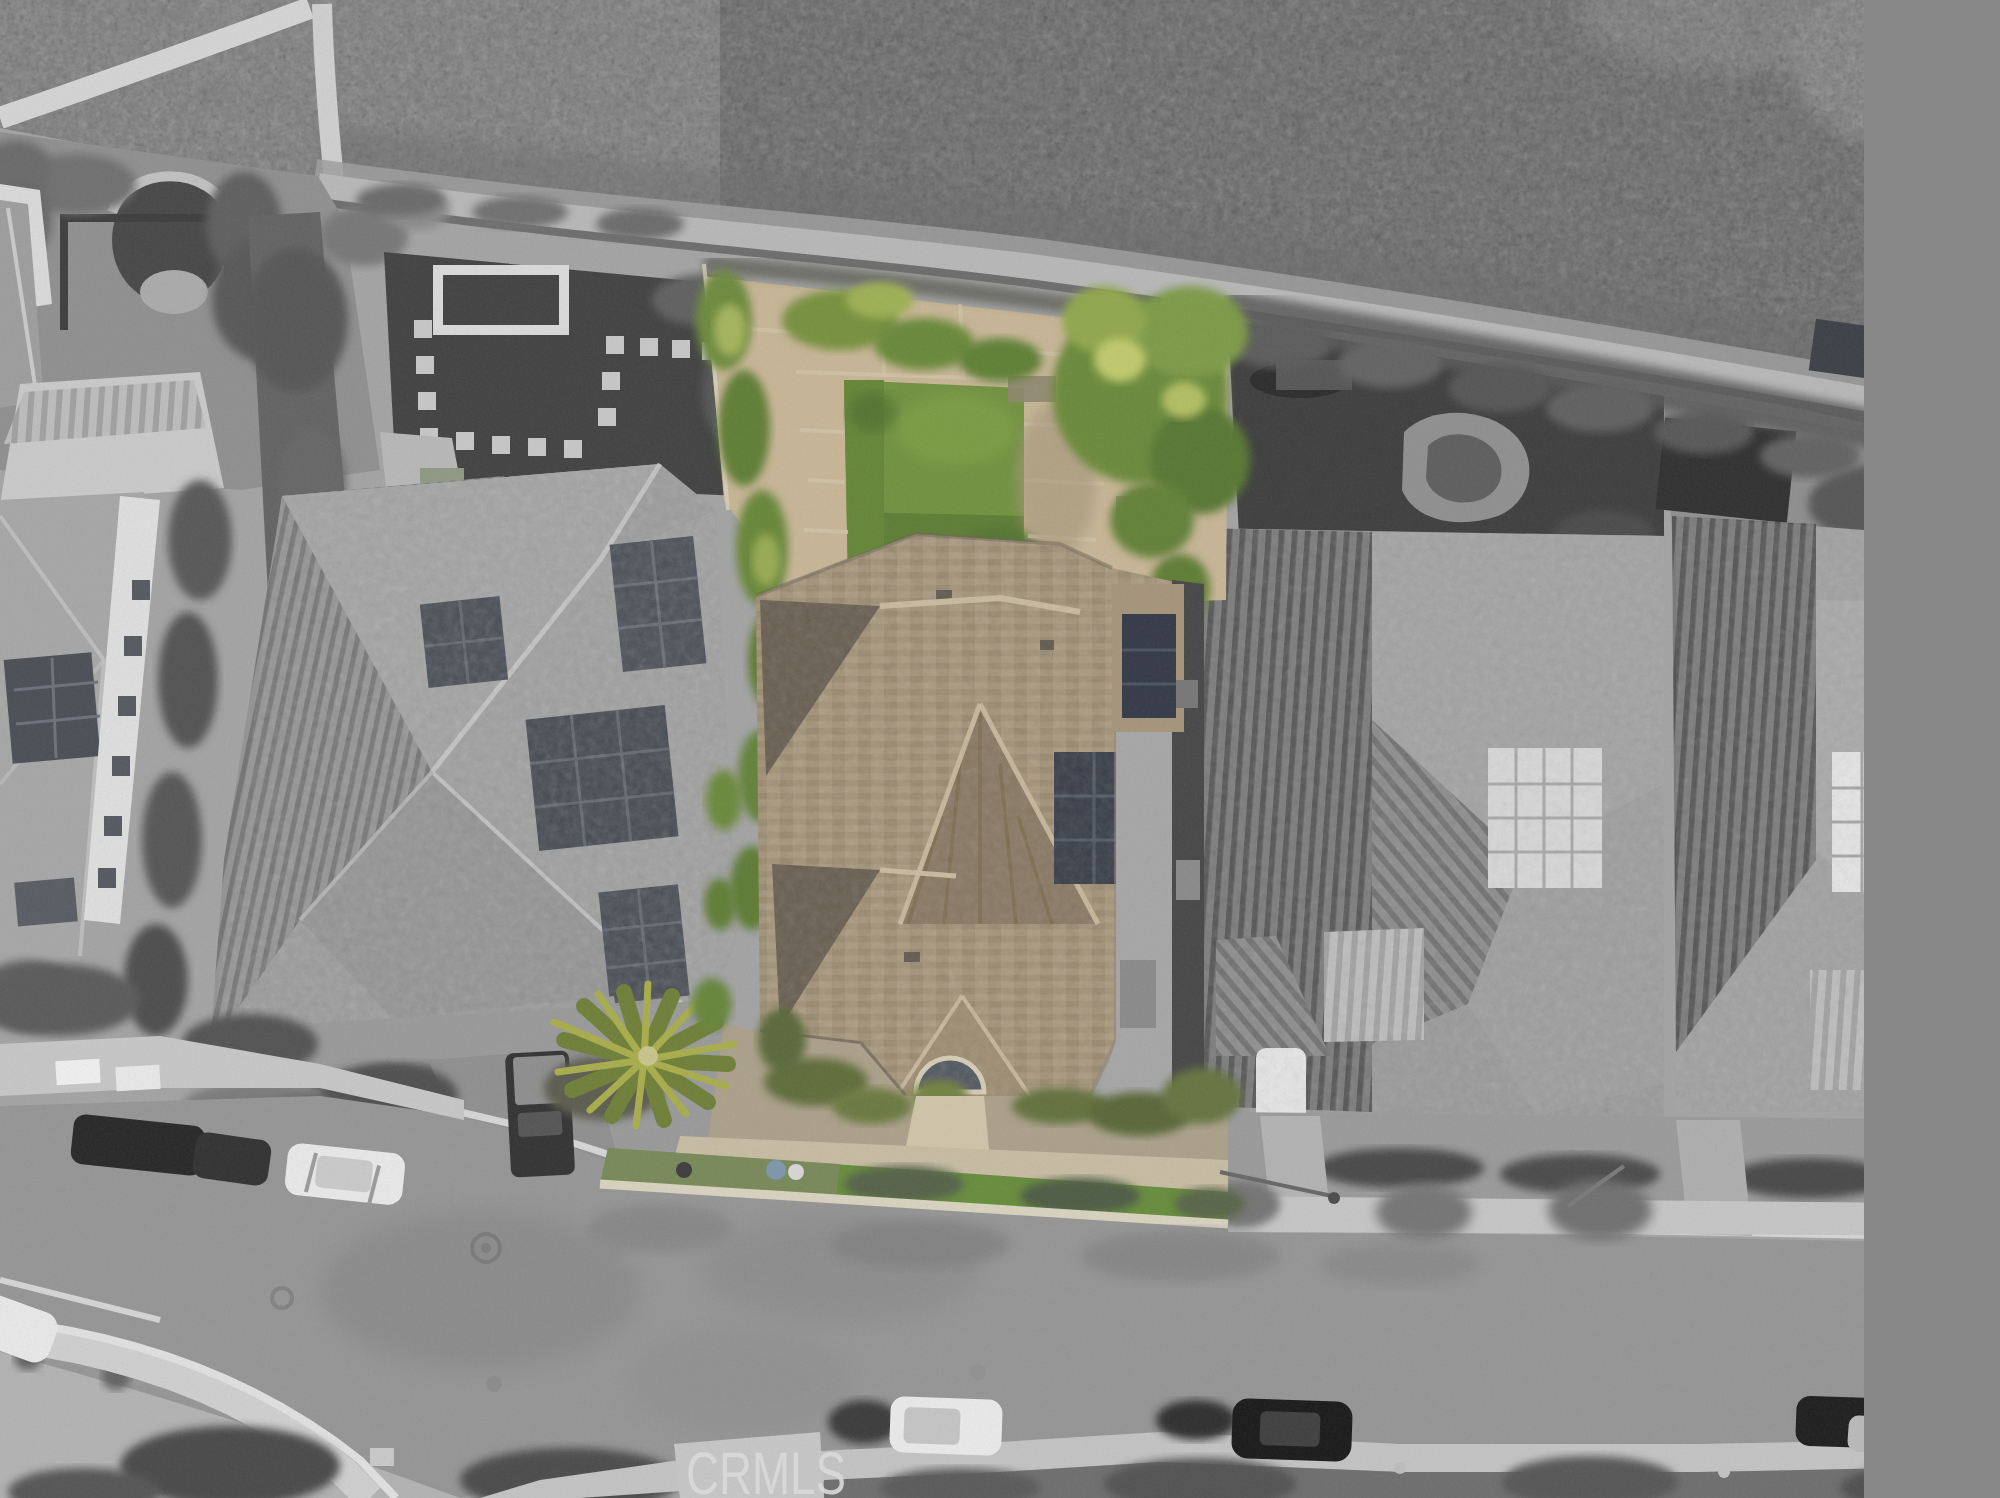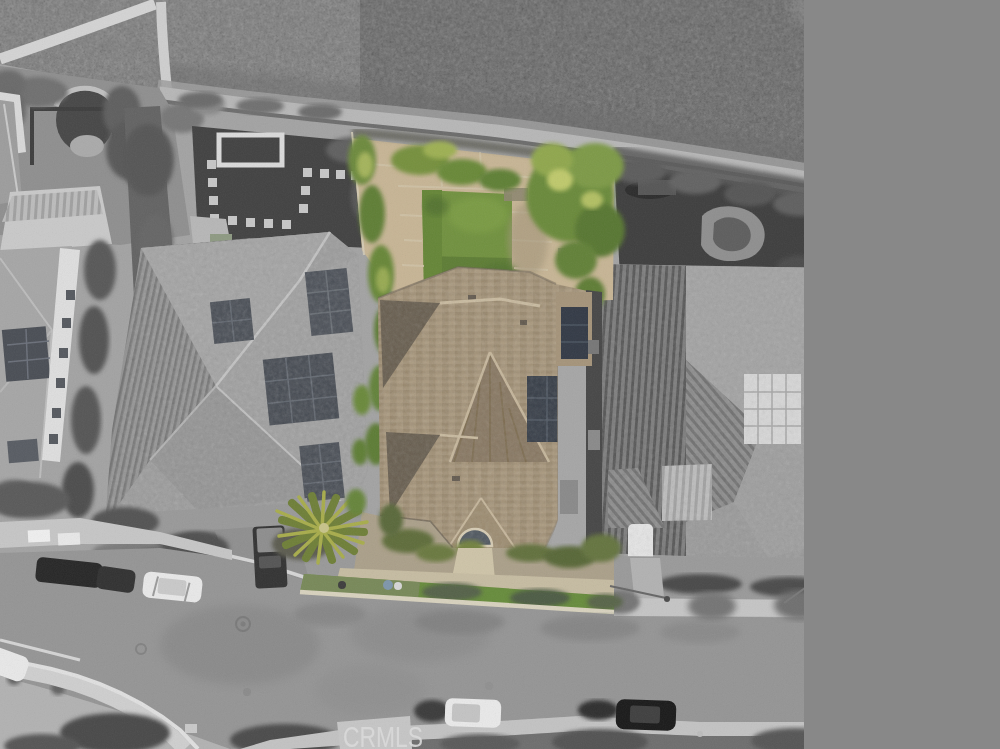--- a/index.html
+++ b/index.html
@@ -1,16 +1,16 @@
 <!DOCTYPE html>
 <html><head>
 <meta charset="utf-8">
 <style>
   html,body{margin:0;padding:0;background:#888;}
-  #stage{position:relative;width:804px;height:749px;overflow:hidden;font-family:"Liberation Sans",sans-serif;}
+  #stage{position:relative;width:932px;height:749px;overflow:hidden;font-family:"Liberation Sans",sans-serif;}
   svg{display:block;}
 </style>
 </head>
 <body>
 <div id="stage">
 <svg width="1000" height="749" viewBox="0 0 1000 749" xmlns="http://www.w3.org/2000/svg">
 <defs>
   <filter id="grain" x="-5%" y="-5%" width="110%" height="110%">
     <feTurbulence type="fractalNoise" baseFrequency="0.5" numOctaves="4" seed="11" stitchTiles="stitch"></feTurbulence>
     <feColorMatrix type="saturate" values="0"></feColorMatrix>

